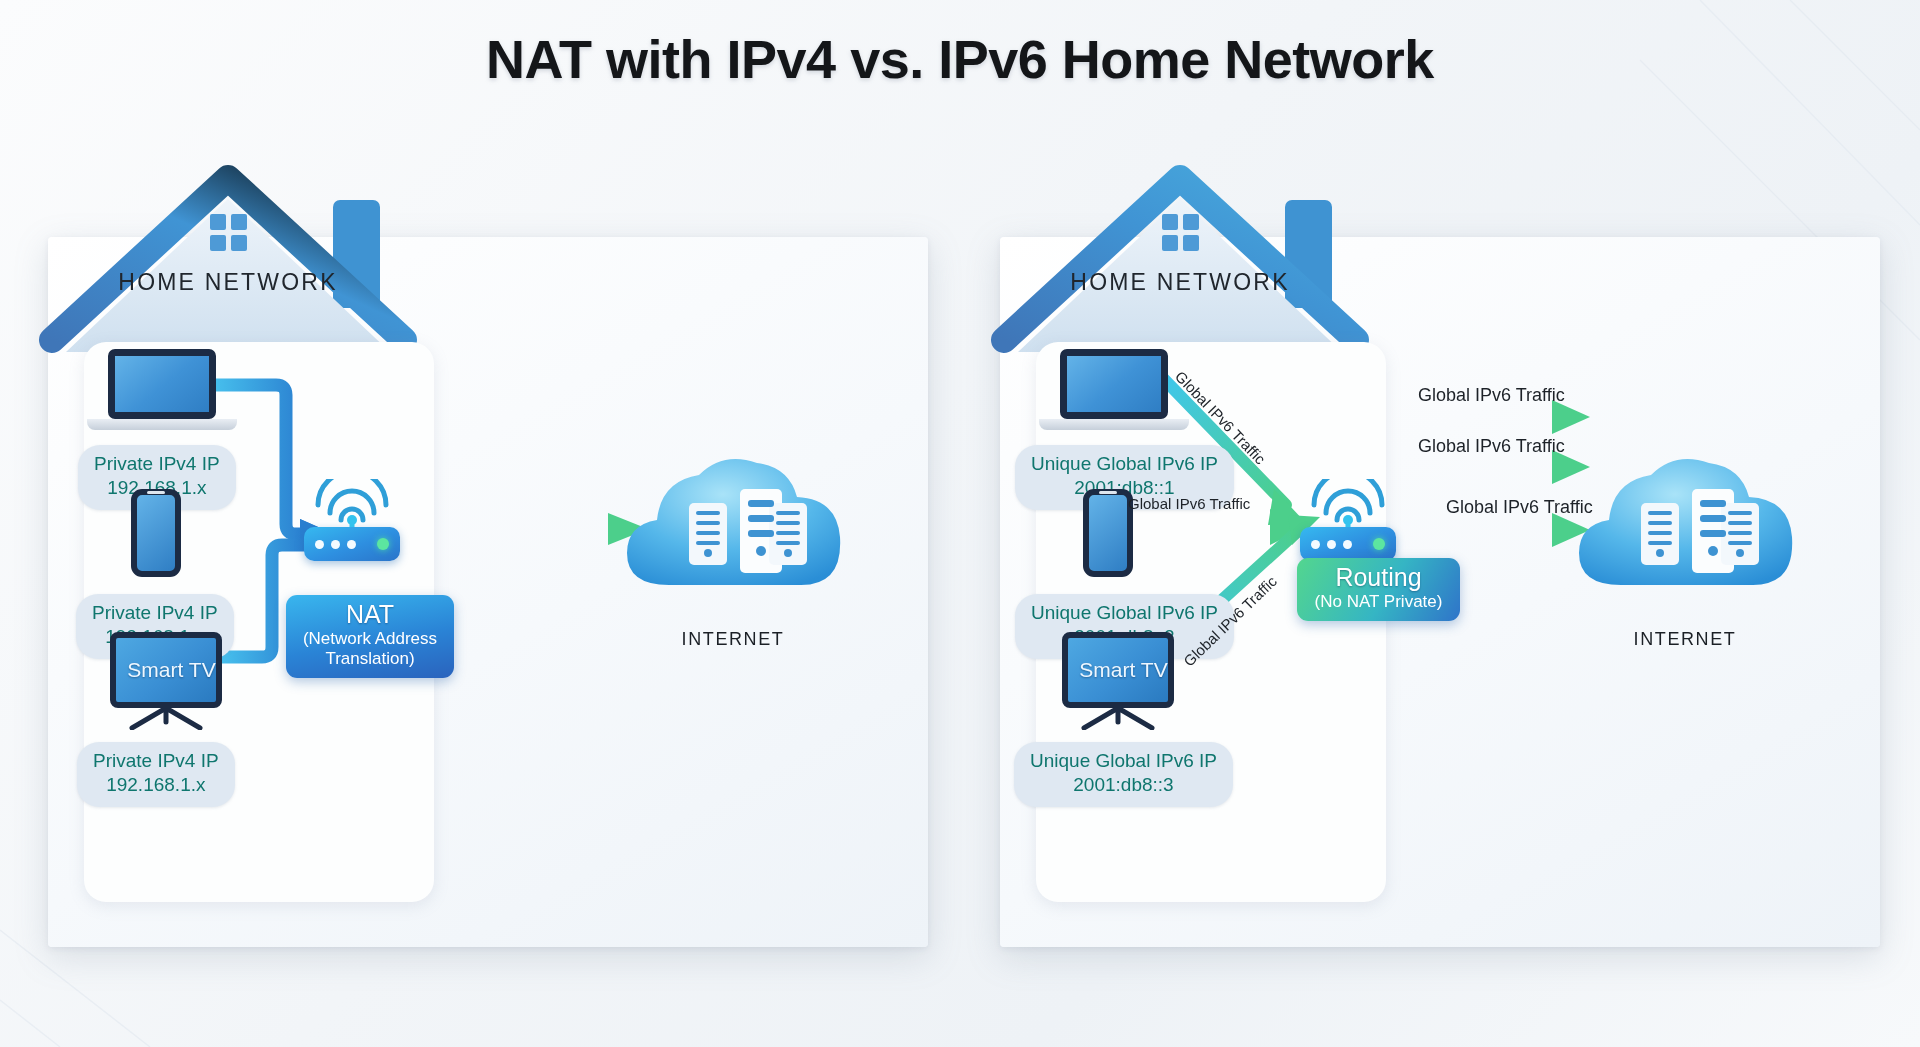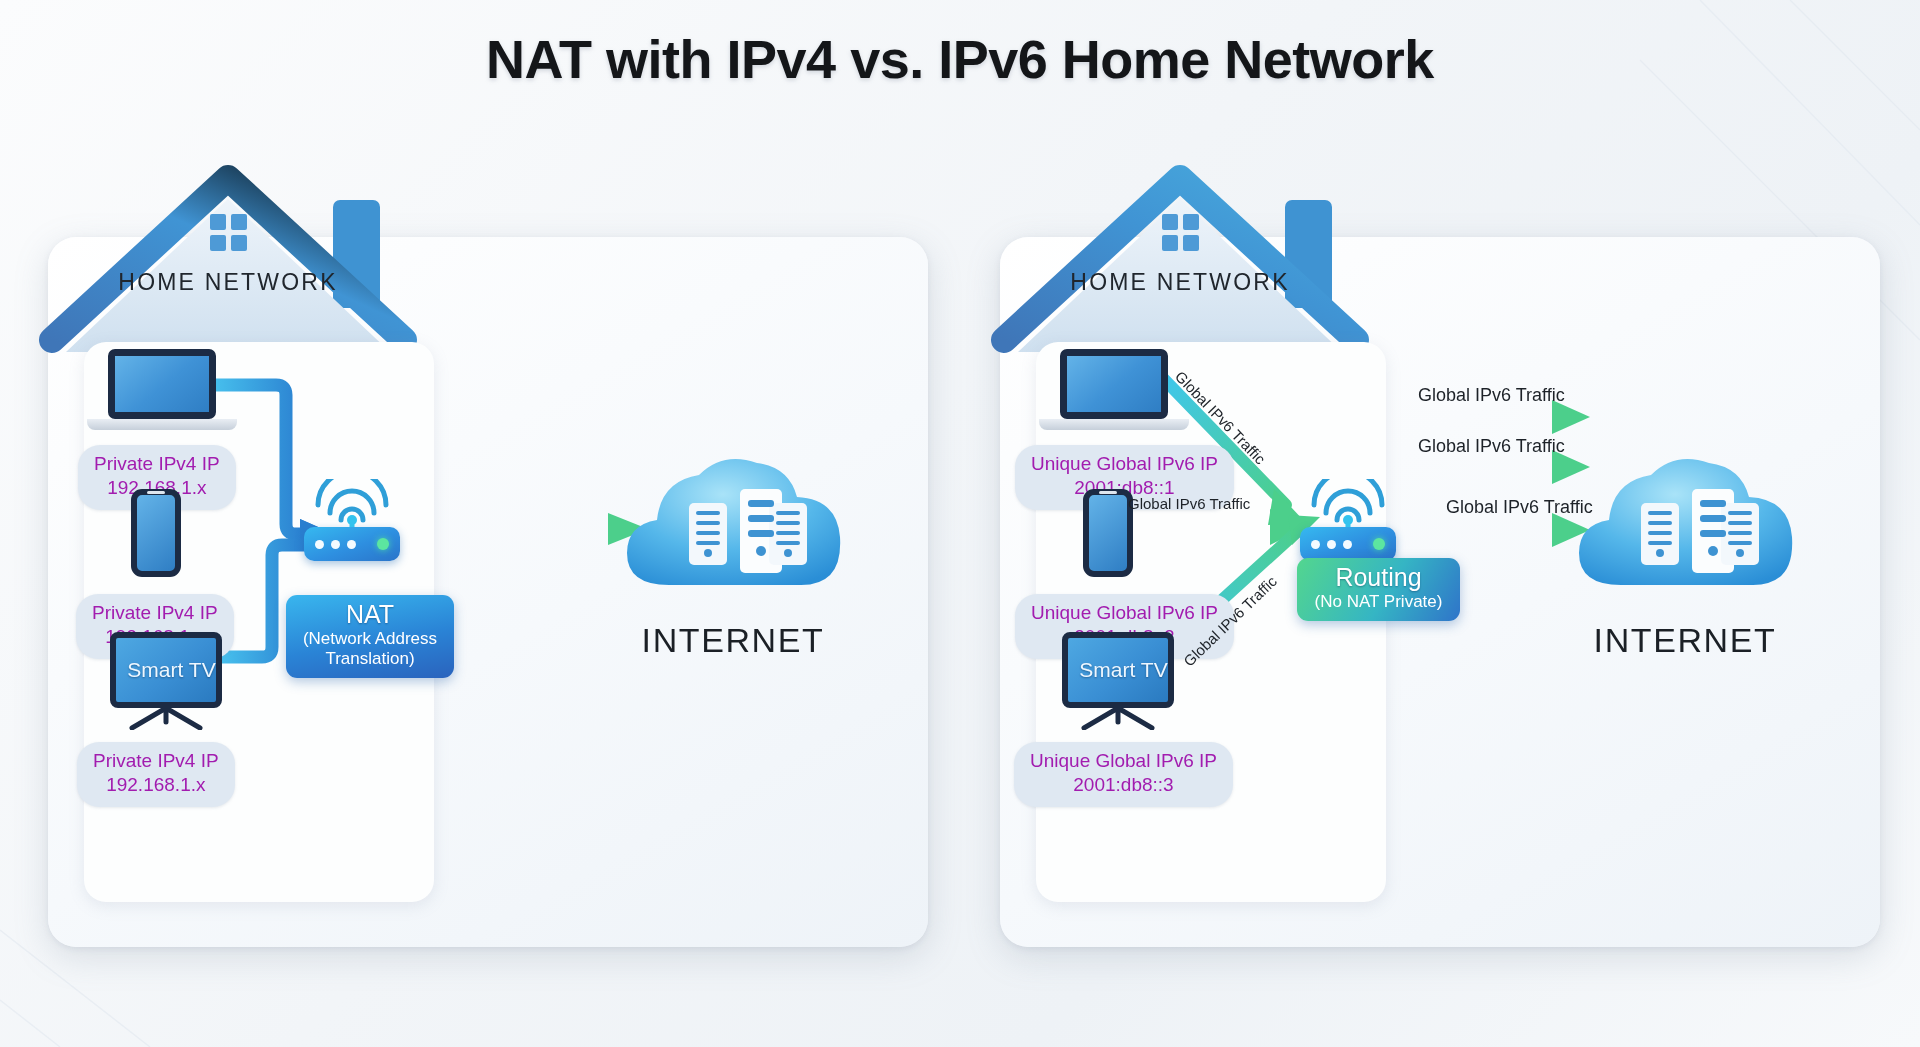--- a/index.html
+++ b/index.html
@@ -12,21 +12,21 @@
   }
   
   .bg-lines{position:absolute;inset:0;pointer-events:none;opacity:.5;}
   .page-title{
     position:absolute;top:28px;left:0;width:100%;text-align:center;
     font-size:54px;font-weight:bold;color:#141619;letter-spacing:-0.5px;
     text-shadow:0 2px 4px rgba(140,150,165,.35);
   }
   
   .panel{
-    position:absolute;top:237px;width:880px;height:710px;border-radius:28px;
+    position:absolute;top:237px;width:880px;height:710px;border-radius:4px;
     background:linear-gradient(150deg,#ffffff 0%,#f6f9fc 55%,#eef3f8 100%);
     box-shadow:0 10px 34px rgba(120,135,155,.22),0 2px 6px rgba(120,135,155,.13);
   }
   #panel-left{left:48px;}
   #panel-right{left:1000px;}
 
   
   .device-column{
     position:absolute;top:105px;left:36px;width:350px;height:560px;
     border-radius:22px;background:#fdfefe;
@@ -38,21 +38,21 @@
   .house{position:absolute;top:-85px;left:-10px;width:430px;height:215px;}
   .house-label{
     position:absolute;top:117px;left:0;width:380px;text-align:center;
     font-size:23px;letter-spacing:2.2px;color:#20262d;font-weight:500;
   }
 
   
   .device{position:absolute;}
   .ip-tag{
     position:absolute;background:#dfe8f2;border-radius:22px;
-    padding:7px 16px 9px;text-align:center;color:#a21caf;
+    padding:7px 16px 9px;text-align:center;color:#0f766e;
     font-size:19px;line-height:1.28;white-space:nowrap;
     box-shadow:0 1px 3px rgba(140,155,175,.22);
   }
   .ip-tag .l2{display:block;}
 
   
   .laptop-screen{
     width:108px;height:70px;border:7px solid #1c2b44;border-radius:7px;
     background:linear-gradient(140deg,#63b3e8 0%,#3f92d6 52%,#2f7ec4 100%);
     box-sizing:border-box;
@@ -87,21 +87,21 @@
     background:linear-gradient(160deg,#36b9f0 0%,#2e8fe0 55%,#2a74c9 100%);
     box-shadow:0 3px 9px rgba(40,110,180,.4);
     display:flex;align-items:center;padding:0 11px;box-sizing:border-box;gap:7px;
   }
   .led{width:9px;height:9px;border-radius:50%;background:#f4fbff;}
   .led.green{width:12px;height:12px;background:#5ce6a0;margin-left:auto;
     box-shadow:0 0 7px rgba(80,230,160,.85);}
 
   
   .cloud-wrap{position:absolute;width:260px;text-align:center;}
-  .cloud-label{font-size:34px;color:#1b2026;letter-spacing:1.6px;margin-top:2px;}
+  .cloud-label{font-size:18px;color:#1b2026;letter-spacing:1.6px;margin-top:10px;}
 
   
   .tagbox{
     position:absolute;border-radius:11px;text-align:center;color:#fff;
     padding:6px 14px 9px;box-shadow:0 4px 12px rgba(40,100,170,.34);margin-top:48px;
   }
   .tagbox .t1{font-size:25px;line-height:1.1;text-shadow:0 1px 2px rgba(0,40,80,.4);}
   .tagbox .t2{font-size:17px;line-height:1.18;display:block;}
   #nat-box{background:linear-gradient(170deg,#39b6ee 0%,#2a84d6 55%,#2a63bd 100%);}
   #routing-box{background:linear-gradient(120deg,#53d68e 0%,#35b5c4 55%,#2f74c9 100%);}

